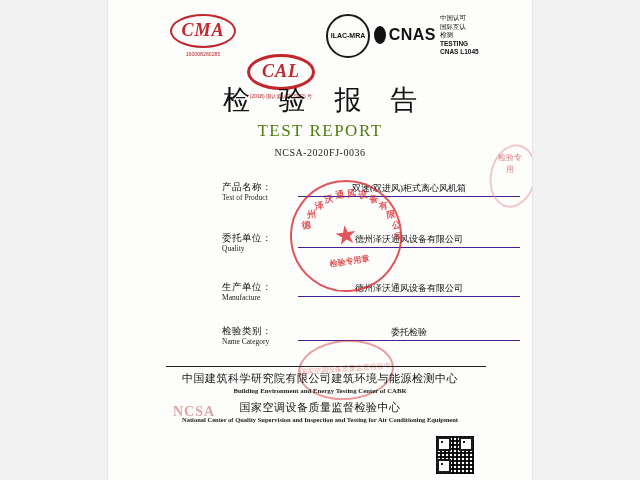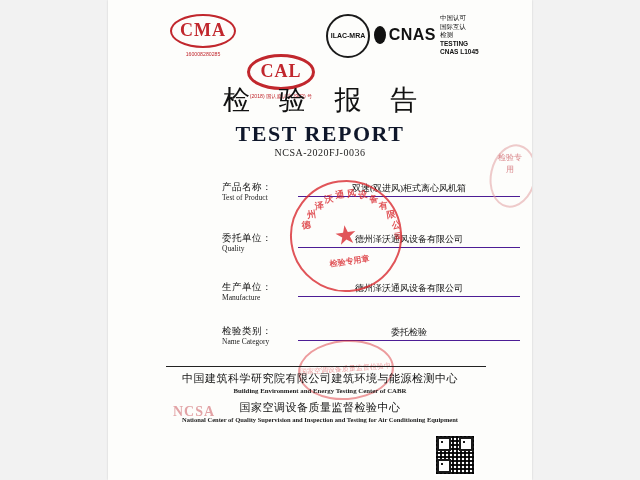--- a/index.html
+++ b/index.html
@@ -65,20 +65,21 @@
     border: 2px solid #c1272d;
     border-radius: 50%;
     margin: 0 auto;
     color: #c1272d;
     font-weight: bold;
     font-size: 18px;
     letter-spacing: 1px;
     line-height: 28px;
     text-align: center;
     font-family: "Liberation Serif", serif;
+    font-style: italic;
   }
   .oval-red.thick { border-width: 3px; margin-top: 40px; }
   .logo-caption {
     font-size: 5.2px;
     color: #c1272d;
     margin-top: 3px;
     letter-spacing: 0px;
     font-family: "Liberation Sans", sans-serif;
     white-space: nowrap;
   }
@@ -135,25 +136,24 @@
     color: #111;
     font-family: "Liberation Serif", serif;
     font-weight: normal;
     text-indent: 11px;
   }
   .title-en {
     position: absolute;
     left: 0; right: 0;
     top: 121px;
     text-align: center;
-    font-size: 22px;
+    font-size: 17px;
     letter-spacing: 1.5px;
-    color: #0f172a;
-    font-family: "Liberation Serif", serif;
-    font-weight: bold;
+    color: #4d7c0f;
+    font-family: "Liberation Serif", serif;
   }
   .report-no {
     position: absolute;
     left: 0; right: 0;
     top: 147px;
     text-align: center;
     font-size: 10px;
     letter-spacing: 0.5px;
     color: #222;
     font-family: "Liberation Serif", serif;

